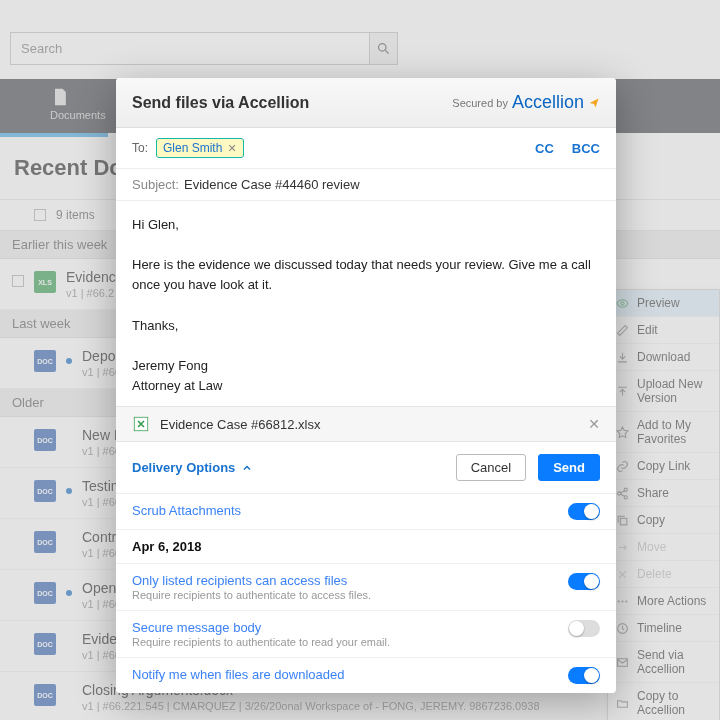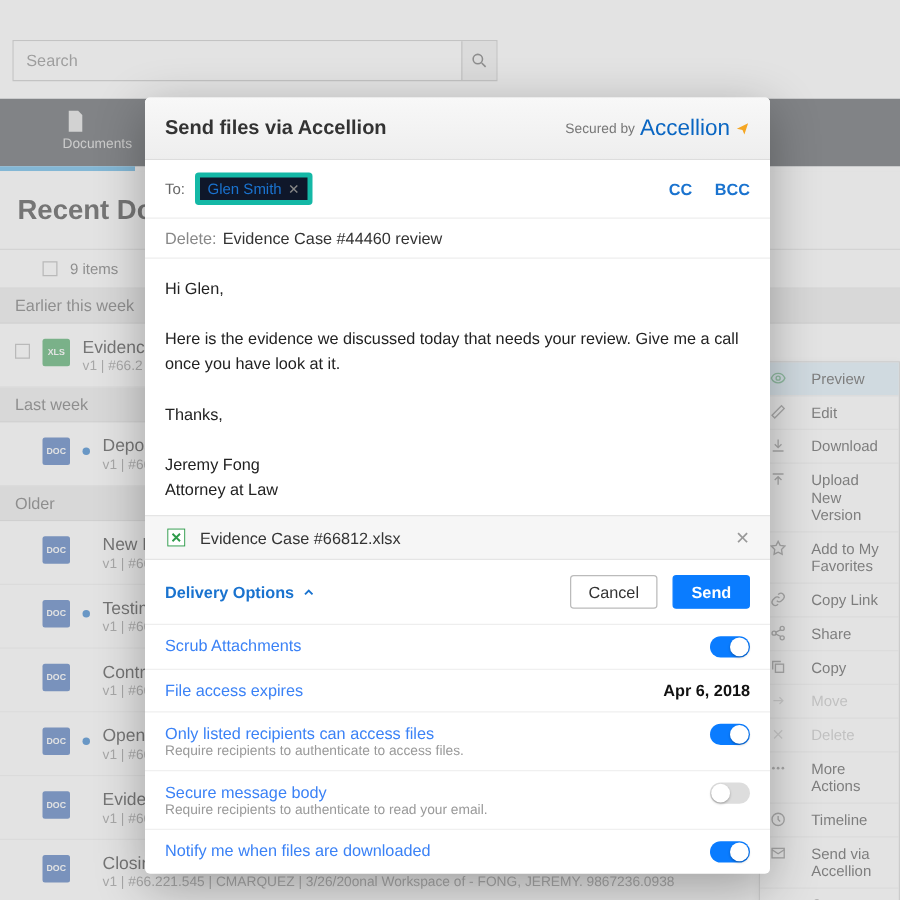--- a/index.html
+++ b/index.html
@@ -22,32 +22,32 @@
 .row{display:flex;gap:10px;padding:10px 12px;background:#fff;border-bottom:1px solid #eee;align-items:flex-start}
 .row .box{width:12px;height:12px;border:1px solid #aaa;margin-top:6px}
 .row .ico{width:22px;height:22px;display:flex;align-items:center;justify-content:center;border-radius:2px;color:#fff;font-size:7px;font-weight:bold;margin-top:2px}
 .row .xls{background:#2d9b4a}
 .row .doc{background:#2a5db0}
 .row .dot{width:6px;height:6px;border-radius:50%;background:#0a66c2;margin-top:10px}
 .row .nm{font-size:14px;color:#222}
 .row .meta{font-size:11px;color:#888;margin-top:2px}
 .row .col{flex:1}
 .ctxmenu{position:absolute;right:0;top:289px;width:113px;background:#fff;border:1px solid #d0d0d0;z-index:2;font-size:12px;box-shadow:0 2px 8px rgba(0,0,0,.1)}
-.ctxmenu .ci{display:flex;align-items:flex-start;gap:20px;padding:6px 8px;color:#333;border-bottom:1px solid #f0f0f0}
+.ctxmenu .ci{display:flex;align-items:center;gap:8px;padding:6px 8px;color:#333;border-bottom:1px solid #f0f0f0}
 .ctxmenu .ci.hl{background:#d9ecf8}
 .ctxmenu .ci.dis{color:#bbb}
 .ctxmenu svg{width:13px;height:13px;flex-shrink:0}
 .modal{position:absolute;left:116px;top:78px;width:500px;background:#fff;border-radius:4px;box-shadow:0 10px 40px rgba(0,0,0,.3);z-index:5;overflow:hidden}
 .mh{background:linear-gradient(#f8f8f8,#eeeeee);padding:14px 16px;display:flex;justify-content:space-between;align-items:center;border-bottom:1px solid #ddd}
 .mh .t{font-size:16px;font-weight:bold}
 .sec{font-size:11px;color:#777;display:flex;align-items:center;gap:4px}
 .sec b{color:#0a66c2;font-size:18px;font-weight:400}
 .mto{display:flex;align-items:center;padding:10px 16px;gap:8px;border-bottom:1px solid #eee}
 .mto .lbl{font-size:12px;color:#666}
-.chip{border:4px solid #14b8a6;background:#0f172a;border-radius:3px;padding:2px 6px;font-size:12px;color:#1a73cf;display:flex;align-items:center;gap:5px}
+.chip{border:1px solid #14b8a6;background:#fef9c3;border-radius:3px;padding:2px 6px;font-size:12px;color:#1a73cf;display:flex;align-items:center;gap:5px}
 .chip .x{color:#888;font-size:11px;cursor:pointer}
 .mto .sp{flex:1}
 .cc{color:#1a73cf;font-size:13px;font-weight:600;margin-left:10px}
 .msub{display:flex;padding:8px 16px;border-bottom:1px solid #eee;font-size:13px;gap:5px}
 .msub .lbl{color:#888}
 .mbody{padding:14px 16px 10px;font-size:13px;line-height:1.55;color:#222;min-height:170px;white-space:pre-wrap}
 .att{background:#f6f6f6;border-top:1px solid #e5e5e5;border-bottom:1px solid #e5e5e5;padding:8px 16px;display:flex;align-items:center;gap:10px;font-size:13px}
 .att .xi{width:18px;height:18px}
 .att .cx{margin-left:auto;color:#999;cursor:pointer;font-size:14px}
 .dop{padding:12px 16px;display:flex;align-items:center;border-bottom:1px solid #eee}
@@ -289,21 +289,21 @@
     <span class="lbl">To:</span>
     <span class="chip">
         <span>Glen Smith</span>
         <span class="x">✕</span>
       </span>
     <span class="sp"></span>
     <span class="cc">CC</span>
     <span class="cc">BCC</span>
   </div>
   <div class="msub">
-    <span class="lbl">Delete:</span>
+    <span class="lbl">Subject:</span>
     <span>Evidence Case #44460 review</span>
   </div>
   <div class="mbody">Hi Glen,
 
 Here is the evidence we discussed today that needs your review. Give me a call once you have look at it.
 
 Thanks,
 
 Jeremy Fong
 Attorney at Law</div>
@@ -327,23 +327,20 @@
       <div class="btn p">Send</div>
     </div>
   </div>
   <div class="opt">
       <div class="oc">
         <div class="ot">Scrub Attachments</div>
       </div>
       <div class="tog on"></div>
     </div>
   <div class="opt">
-      <div class="oc">
-        <div class="ot">File access expires</div>
-      </div>
       <div class="ov">Apr 6, 2018</div>
     </div>
   <div class="opt">
       <div class="oc">
         <div class="ot">Only listed recipients can access files</div>
         <div class="os">Require recipients to authenticate to access files.</div>
       </div>
       <div class="tog on"></div>
     </div>
   <div class="opt">

